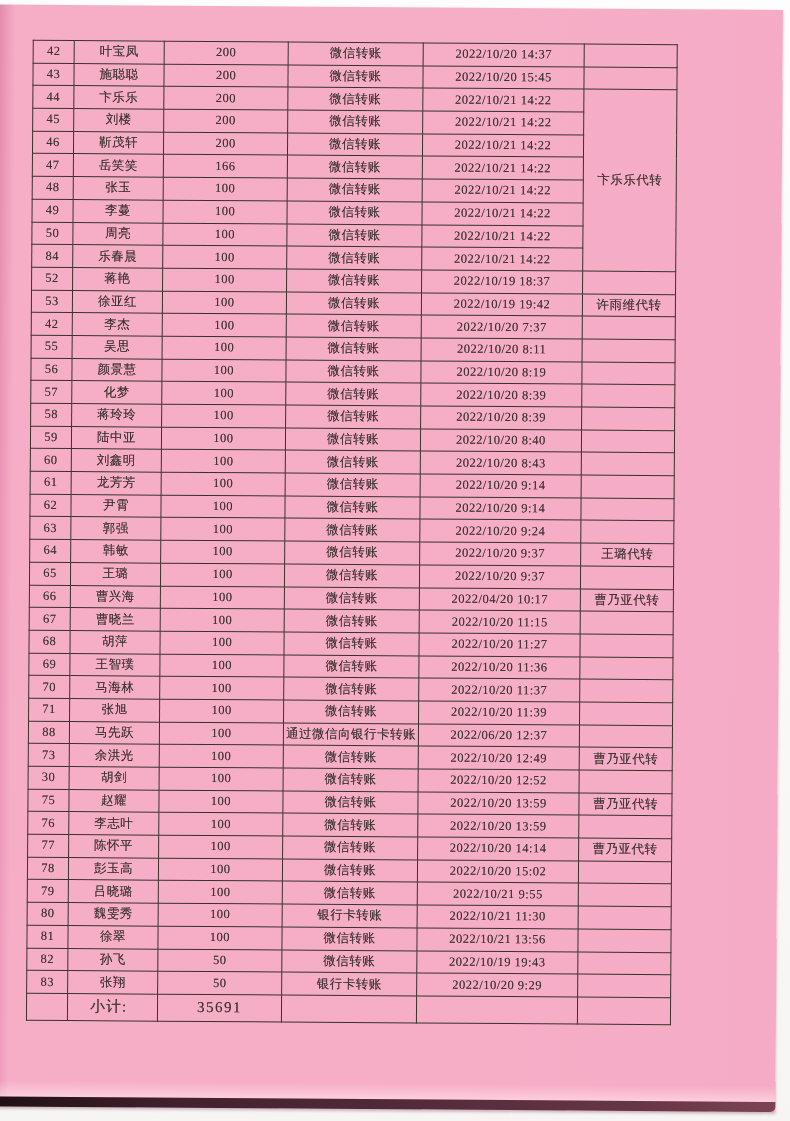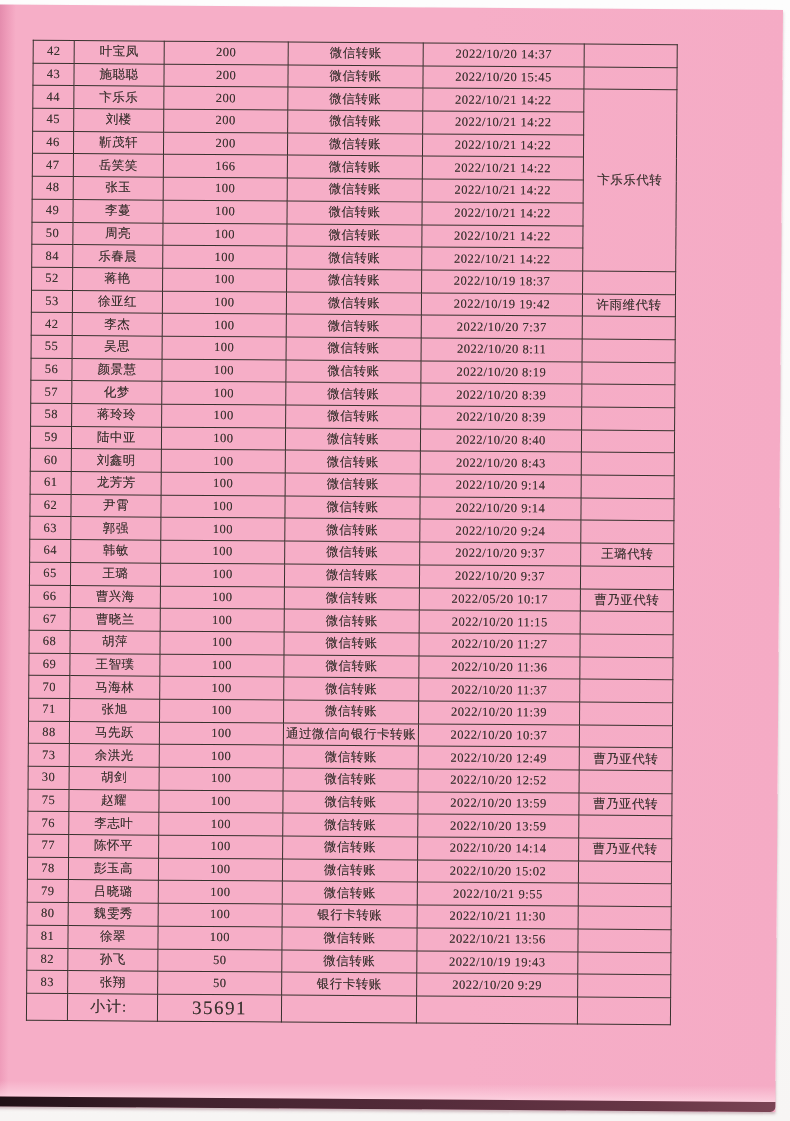--- a/index.html
+++ b/index.html
@@ -33,21 +33,21 @@
     height:21.7px;padding:0 2px;
     text-align:center;vertical-align:middle;
     font-size:12.5px;letter-spacing:0.5px;
     color:#3a3330;white-space:nowrap;overflow:hidden;
     text-shadow:0 0 0.6px rgba(70,45,50,0.55);
   }
   col.c-no{width:41px;} col.c-name{width:90px;} col.c-amt{width:124px;}
   col.c-mth{width:135px;} col.c-dt{width:161px;} col.c-note{width:93px;}
   tr.subtotal td{height:26px;font-size:15px;letter-spacing:1px;}
   tr.subtotal td.lbl{padding-right:10px;}
-  tr.subtotal td.val{font-size:19px;letter-spacing:1.5px;}
+  tr.subtotal td.val{font-size:15px;letter-spacing:1.5px;}
 </style>
 </head>
 <body>
 
 <div class="scan-bg"></div>
 
 <div class="paper">
   <table class="pay">
     <colgroup>
       <col class="c-no">
@@ -241,21 +241,21 @@
           <td>100</td>
           <td>微信转账</td>
           <td>2022/10/20 9:37</td>
           <td></td>
         </tr>
         <tr>
           <td>66</td>
           <td>曹兴海</td>
           <td>100</td>
           <td>微信转账</td>
-          <td>2022/05/20 10:17</td>
+          <td>2022/04/20 10:17</td>
           <td>曹乃亚代转</td>
         </tr>
         <tr>
           <td>67</td>
           <td>曹晓兰</td>
           <td>100</td>
           <td>微信转账</td>
           <td>2022/10/20 11:15</td>
           <td></td>
         </tr>
@@ -289,21 +289,21 @@
           <td>100</td>
           <td>微信转账</td>
           <td>2022/10/20 11:39</td>
           <td></td>
         </tr>
         <tr>
           <td>88</td>
           <td>马先跃</td>
           <td>100</td>
           <td>通过微信向银行卡转账</td>
-          <td>2022/10/20 10:37</td>
+          <td>2022/06/20 12:37</td>
           <td></td>
         </tr>
         <tr>
           <td>73</td>
           <td>余洪光</td>
           <td>100</td>
           <td>微信转账</td>
           <td>2022/10/20 12:49</td>
           <td>曹乃亚代转</td>
         </tr>

